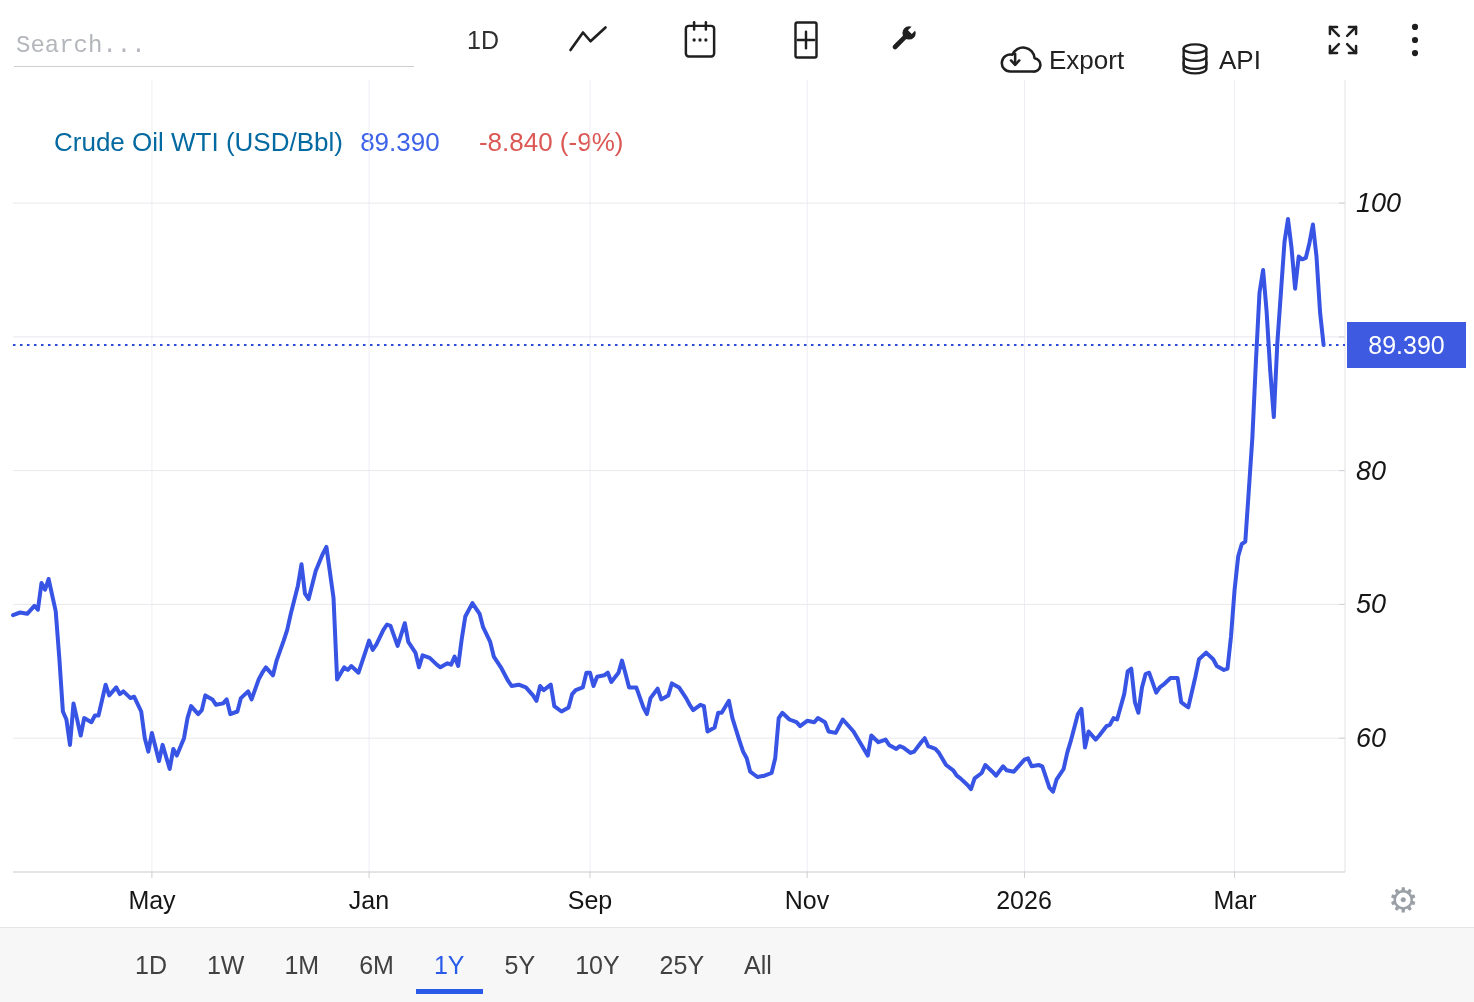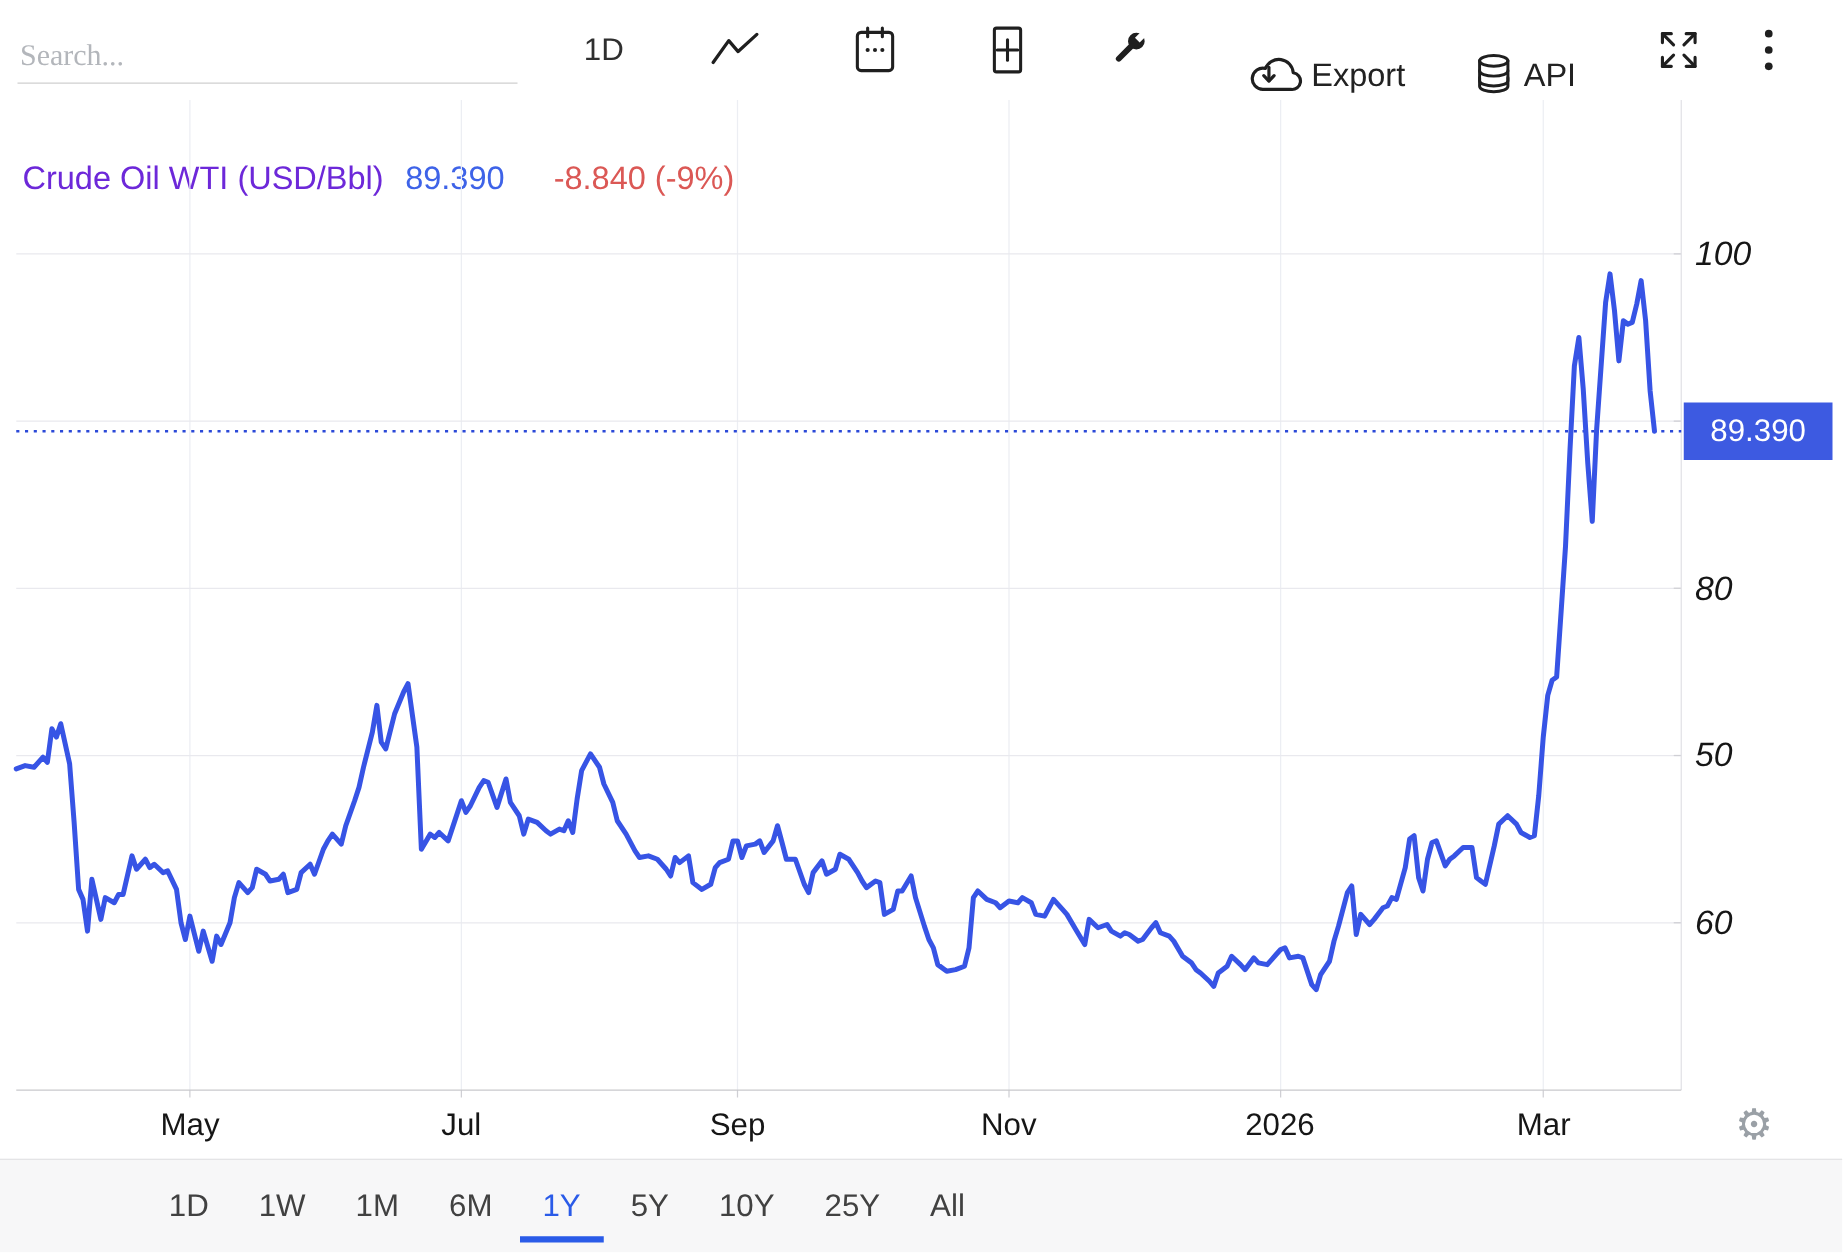--- a/index.html
+++ b/index.html
@@ -2,31 +2,31 @@
 <html><head>
 <meta charset="utf-8">
 <style>
   html,body{margin:0;padding:0;background:#ffffff;}
   .stage{position:relative;width:1474px;height:1002px;background:#fff;overflow:hidden;
          font-family:"Liberation Sans","DejaVu Sans",sans-serif;color:#1a1a1a;}
   
   .toolbar{position:absolute;left:0;top:0;width:1474px;height:80px;}
   .search{position:absolute;left:14px;top:24px;width:396px;height:40px;border:none;outline:none;
           border-bottom:1px solid #cfcfcf;font-size:24px;color:#333;background:transparent;
-          font-family:Liberation Serif, serif;}
+          font-family:Liberation Mono, monospace;}
   .search::placeholder{color:#b3b6bb;}
   .tool-text{position:absolute;top:26px;font-size:25px;color:#2f2f2f;cursor:pointer;}
   .icon-btn{position:absolute;top:18px;width:44px;height:44px;display:flex;align-items:center;
             justify-content:center;cursor:pointer;}
   .tool-group{position:absolute;top:18px;height:44px;display:flex;align-items:center;gap:7px;
               cursor:pointer;font-size:26px;color:#222;margin-top:20px;}
   .icon-svg{stroke:#1f1f1f;fill:none;stroke-width:2.1;stroke-linecap:round;stroke-linejoin:round;}
   
   .hdr{position:absolute;left:18px;top:127px;font-size:26px;white-space:nowrap;}
-  .hdr .t{color:#6d28d9;}
+  .hdr .t{color:#0369a1;margin-left:36px;}
   .hdr .p{margin-left:10px;}
   .hdr .c{margin-left:32px;}
   
   .plot-svg{position:absolute;left:0;top:0;}
   .ylab{position:absolute;left:1356px;height:30px;line-height:30px;font-size:27px;color:#161616;font-style:italic;}
   .xlab{position:absolute;top:886px;width:90px;text-align:center;font-size:25px;color:#161616;}
   .badge{position:absolute;left:1347px;width:119px;height:46px;display:flex;align-items:center;
          justify-content:center;color:#fff;font-size:25px;}
   .gear{position:absolute;left:1388px;top:880px;font-size:34px;color:#9aa0a6;cursor:pointer;
         font-family:"DejaVu Sans",sans-serif;}
@@ -160,21 +160,21 @@
       <path d="M13.0 615.1L20.1 612.5L27.2 613.8L34.4 605.8L37.9 609.8L41.5 583.0L45.1 589.7L48.6 579.0L55.7 611.1L59.3 657.9L62.9 711.5L66.4 719.5L70.0 744.9L73.5 703.4L80.7 735.5L84.2 718.1L91.4 722.2L94.9 715.5L98.5 715.5L105.6 684.7L109.2 695.4L116.3 687.4L119.8 694.1L123.4 691.4L130.5 698.1L134.1 696.7L141.2 711.5L144.8 738.2L148.3 751.6L151.9 732.9L159.0 761.0L162.6 744.9L169.7 769.0L173.3 748.9L176.8 755.6L184.0 738.2L187.5 718.1L191.1 706.1L198.2 714.1L201.8 710.1L205.3 695.4L212.4 699.4L216.0 704.8L223.1 703.4L226.7 699.4L230.3 714.1L237.4 711.5L240.9 698.1L248.1 691.4L251.6 699.4L258.7 679.4L262.3 672.7L265.9 667.3L273.0 675.3L276.6 660.6L283.7 640.6L287.2 629.9L290.8 613.8L297.9 585.7L301.5 564.3L305.0 593.7L308.6 599.1L315.7 571.0L322.9 553.6L326.4 546.9L333.5 597.7L337.1 679.4L344.2 667.3L347.8 670.0L351.3 666.0L358.5 672.7L365.6 651.3L369.1 640.6L372.7 649.9L376.3 644.6L383.4 629.9L387.0 624.5L390.5 625.8L397.6 645.9L404.8 623.2L408.3 641.9L415.4 652.6L419.0 667.3L422.6 655.3L429.7 657.9L436.8 664.6L440.4 667.3L447.5 663.3L451.1 664.6L454.6 656.6L458.2 666.0L461.7 639.2L465.3 616.5L472.4 603.1L479.6 613.8L483.1 627.2L490.2 641.9L493.8 656.6L500.9 667.3L508.0 680.7L511.6 686.0L518.7 684.7L525.9 687.4L533.0 695.4L536.5 700.8L540.1 686.0L543.7 690.1L550.8 684.7L554.3 706.1L561.5 711.5L568.6 707.4L572.2 694.1L575.7 690.1L582.8 687.4L586.4 672.7L590.0 672.7L593.5 686.0L597.1 676.7L604.2 675.3L607.8 672.7L611.3 682.0L618.5 672.7L622.0 660.6L625.6 674.0L629.1 687.4L636.3 687.4L643.4 707.4L646.9 714.1L650.5 698.1L657.6 688.7L661.2 699.4L668.3 695.4L671.9 683.4L679.0 687.4L686.1 698.1L689.7 704.8L693.2 710.1L700.4 704.8L703.9 706.1L707.5 731.5L714.6 727.5L718.2 712.8L721.7 712.8L728.9 700.8L732.4 718.1L739.5 740.9L743.1 751.6L746.7 758.3L750.2 771.7L757.4 777.0L764.5 775.7L771.6 773.0L775.2 758.3L778.7 718.1L782.3 712.8L789.4 719.5L796.5 722.2L800.1 726.2L807.2 720.8L814.3 722.2L817.9 718.1L825.0 722.2L828.6 731.5L835.7 732.9L842.8 719.5L850.0 727.5L853.5 731.5L860.6 743.6L867.8 755.6L871.3 735.5L878.4 742.2L885.6 739.6L889.1 744.9L896.3 748.9L899.8 746.2L903.4 747.6L910.5 752.9L914.1 751.6L921.2 742.2L924.7 738.2L928.3 746.2L935.4 748.9L939.0 752.9L946.1 765.0L953.2 770.3L956.8 775.7L960.4 778.4L967.5 785.0L971.0 789.1L974.6 778.4L981.7 773.0L985.3 765.0L992.4 771.7L996.0 775.7L1003.1 766.3L1006.7 770.3L1013.8 771.7L1020.9 763.6L1024.5 759.6L1028.0 758.3L1031.6 766.3L1038.7 765.0L1042.3 766.3L1049.4 787.7L1053.0 791.7L1056.5 779.7L1063.6 769.0L1067.2 752.9L1070.8 740.9L1077.9 714.1L1081.4 708.8L1085.0 747.6L1088.6 731.5L1095.7 739.6L1099.3 735.5L1106.4 726.2L1109.9 724.8L1113.5 718.1L1117.1 719.5L1124.2 694.1L1127.7 671.3L1131.3 668.6L1134.9 702.1L1138.4 712.8L1142.0 687.4L1145.6 674.0L1149.1 672.7L1156.2 692.7L1159.8 687.4L1163.4 684.7L1170.5 678.0L1177.6 678.0L1181.2 702.1L1184.7 704.8L1188.3 707.4L1195.4 676.7L1199.0 659.3L1206.1 652.6L1213.2 659.3L1216.8 666.0L1223.9 670.0L1227.5 668.6L1231.0 636.5L1234.6 589.7L1238.2 556.3L1241.7 544.2L1245.3 541.6L1248.8 490.7L1252.4 437.2L1256.0 359.6L1259.5 292.7L1263.1 270.0L1266.6 311.4L1270.2 370.3L1273.8 417.1L1277.3 343.6L1280.9 292.7L1284.5 241.9L1288.0 219.1L1291.6 248.6L1295.1 288.7L1298.7 256.6L1302.3 259.3L1305.8 257.9L1309.4 243.2L1312.9 224.5L1316.5 256.6L1320.1 312.8L1323.6 345.0" fill="none" stroke="#3754e5" stroke-width="4" stroke-linejoin="round" stroke-linecap="round"></path>
     </svg>
   <div id="ylabels">
       <div class="ylab" style="top: 188px;">100</div>
       <div class="ylab" style="top: 456px;">80</div>
       <div class="ylab" style="top: 589px;">50</div>
       <div class="ylab" style="top: 723px;">60</div>
     </div>
   <div id="xlabels">
       <div class="xlab" style="left: 107px;">May</div>
-      <div class="xlab" style="left: 324px;">Jul</div>
+      <div class="xlab" style="left: 324px;">Jan</div>
       <div class="xlab" style="left: 545px;">Sep</div>
       <div class="xlab" style="left: 762px;">Nov</div>
       <div class="xlab" style="left: 979px;">2026</div>
       <div class="xlab" style="left: 1190px;">Mar</div>
     </div>
   <div class="badge" id="price-badge" style="top: 322px; background: rgb(61, 90, 225);">
     <span>89.390</span>
   </div>
   <div class="gear">⚙</div>
 

